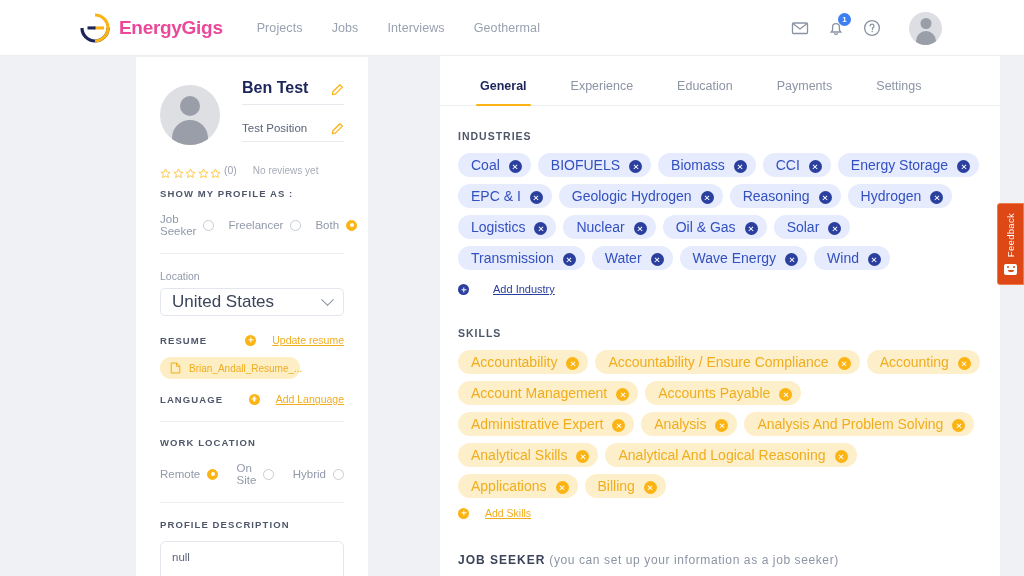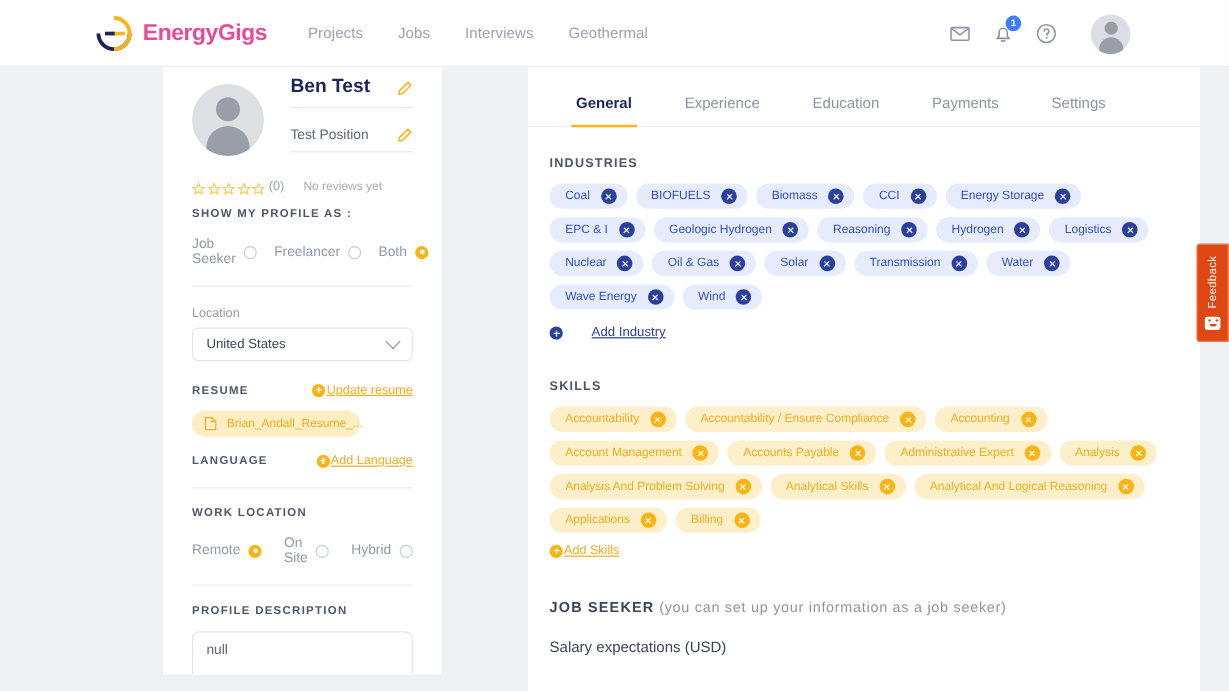--- a/index.html
+++ b/index.html
@@ -54,21 +54,21 @@
     width: 11px; height: 11px; border-radius: 50%; background: #9a9ea8;
   }
   .avatar-top::after {
     content: ""; position: absolute; left: 50%; top: 19px;
     transform: translateX(-50%);
     width: 20px; height: 16px; border-radius: 10px 10px 0 0; background: #9a9ea8;
   }
 
   
   .left-panel {
-    position: absolute; left: 136px; top: 42px;
+    position: absolute; left: 136px; top: 57px;
     width: 232px; height: 520px;
     background: #ffffff;
     padding: 22px 24px 0 24px;
     overflow: hidden;
   }
   .right-panel {
     position: absolute; left: 440px; top: 56px;
     width: 560px; height: 520px;
     background: #ffffff;
     overflow: hidden;
@@ -127,29 +127,29 @@
     content: ""; position: absolute; left: 50%; top: 50%;
     transform: translate(-50%,-50%);
     width: 4px; height: 4px; border-radius: 50%; background: #fff;
   }
   .gap-16 { height: 16px; }
 
   .field-label { font-size: 10.5px; color: #9199a9; margin-top: 14px; }
   .select-box {
     margin-top: 6px; height: 28px; border: 1px solid #e3e6ec; border-radius: 5px;
     display: flex; align-items: center; justify-content: space-between;
-    padding: 0 11px; font-size: 11px; color: #3b4459; cursor: pointer;
+    padding: 0 11px; font-size: 17px; color: #3b4459; cursor: pointer;
     background: #fff;
   }
   .chev { width: 9px; height: 9px; border-right: 1.4px solid #8b92a3;
           border-bottom: 1.4px solid #8b92a3; transform: rotate(45deg) translate(-2px,-2px); }
 
   .row-between { display: flex; align-items: center; justify-content: space-between; }
   .link-amber {
-    display: flex; align-items: center; gap: 1px;
+    display: flex; align-items: center; gap: 16px;
     font-size: 10.5px; color: #f0ad1e; text-decoration: underline; cursor: pointer;
   }
   .plus-dot {
     width: 11px; height: 11px; border-radius: 50%; background: #fcb415;
     position: relative; flex: none;
   }
   .plus-dot::before, .plus-dot::after {
     content: ""; position: absolute; background: #fff; left: 50%; top: 50%;
   }
   .plus-dot::before { width: 5px; height: 1.4px; transform: translate(-50%,-50%); }
@@ -184,23 +184,23 @@
   }
 
   .panel-body { padding: 24px 20px 0 18px; }
   .block-title {
     font-size: 10.5px; font-weight: bold; color: #4e5769;
     letter-spacing: 1px; text-transform: uppercase;
   }
 
   .tag-wrap { display: flex; flex-wrap: wrap; gap: 7px; margin-top: 11px; }
   .tag {
-    display: inline-flex; align-items: center; gap: 9px;
+    display: inline-flex; align-items: flex-end; gap: 9px;
     border-radius: 13px; padding: 4px 9px 4px 13px;
-    font-size: 10px; cursor: default; white-space: nowrap;
+    font-size: 14px; cursor: default; white-space: nowrap;
   }
   .tag.ind { background: #e6ecfd; color: #3350c0; }
   .tag.skl { background: #fdefc9; color: #f0ad1e; }
   .tag-x {
     width: 13px; height: 13px; border-radius: 50%;
     position: relative; flex: none; cursor: pointer;
   }
   .tag.ind .tag-x { background: #2b3f9e; }
   .tag.skl .tag-x { background: #fcb415; }
   .tag-x::before, .tag-x::after {

